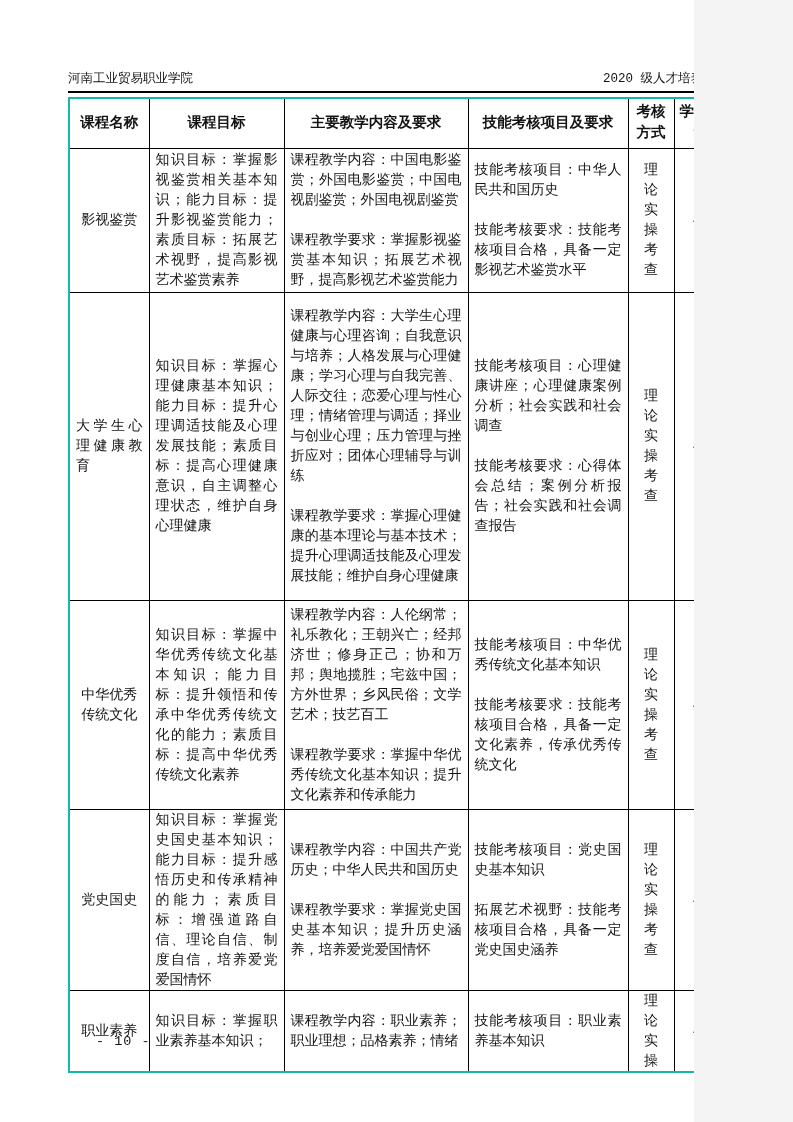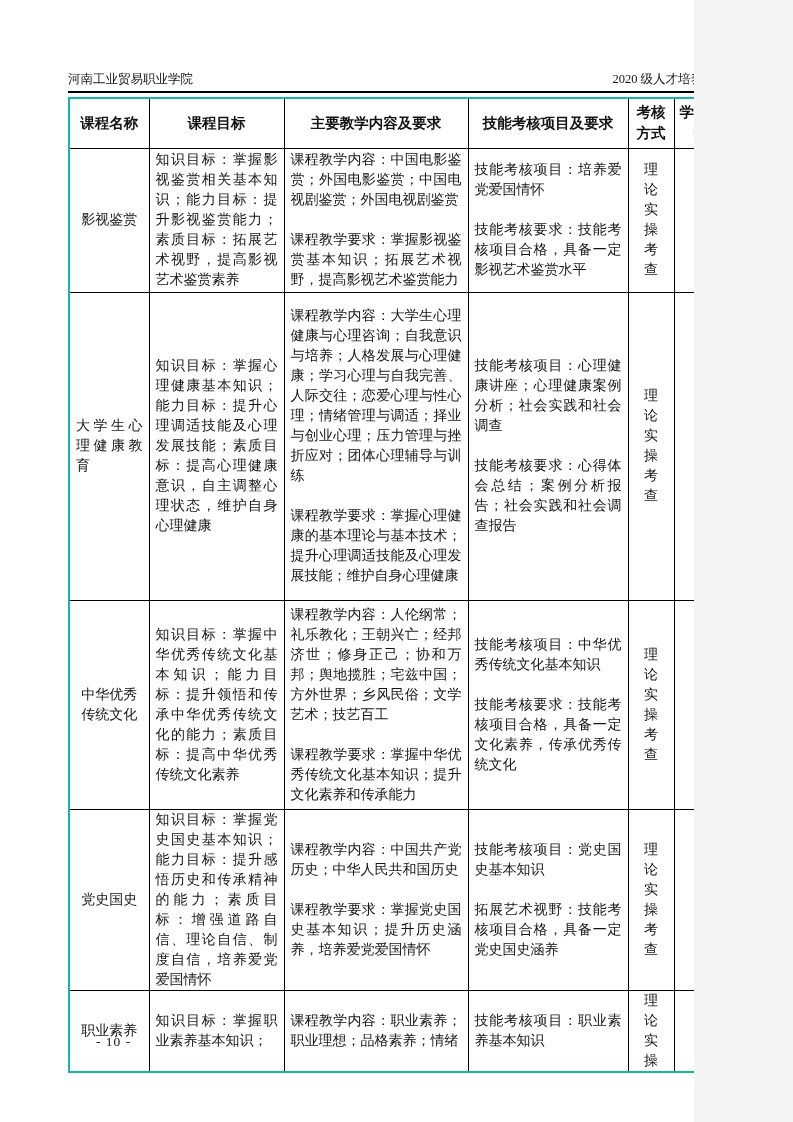--- a/index.html
+++ b/index.html
@@ -8,20 +8,21 @@
     width: 793px; height: 1122px;
     background: #f4f4f4;
     font-family: "Liberation Serif", "DejaVu Serif", serif;
     color: #141414;
   }
   .page {
     position: relative;
     width: 694px; height: 1122px;
     background: #ffffff;
     overflow: hidden;
+    font-family: Liberation Mono, monospace;
   }
   .doc-header {
     position: absolute;
     left: 68px; width: 660px; top: 71px;
     display: flex;
     justify-content: space-between;
     align-items: flex-end;
     font-size: 12.5px;
     line-height: 16px;
     border-bottom: 2px solid #000;
@@ -105,21 +106,21 @@
         <div class="cell-text">影视鉴赏</div>
       </td>
       <td>
         <div class="cell-text">知识目标：掌握影视鉴赏相关基本知识；能力目标：提升影视鉴赏能力；素质目标：拓展艺术视野，提高影视艺术鉴赏素养</div>
       </td>
       <td>
         <div class="cell-text">课程教学内容：中国电影鉴赏；外国电影鉴赏；中国电视剧鉴赏；外国电视剧鉴赏</div>
         <div class="cell-text gap">课程教学要求：掌握影视鉴赏基本知识；拓展艺术视野，提高影视艺术鉴赏能力</div>
       </td>
       <td>
-        <div class="cell-text">技能考核项目：培养爱党爱国情怀</div>
+        <div class="cell-text">技能考核项目：中华人民共和国历史</div>
         <div class="cell-text gap">技能考核要求：技能考核项目合格，具备一定影视艺术鉴赏水平</div>
       </td>
       <td class="c-center tight">
         <div class="cell-text">理论实操考查</div>
       </td>
       <td class="c-center tight">
         <div class="cell-text">40</div>
       </td>
     </tr>
 

